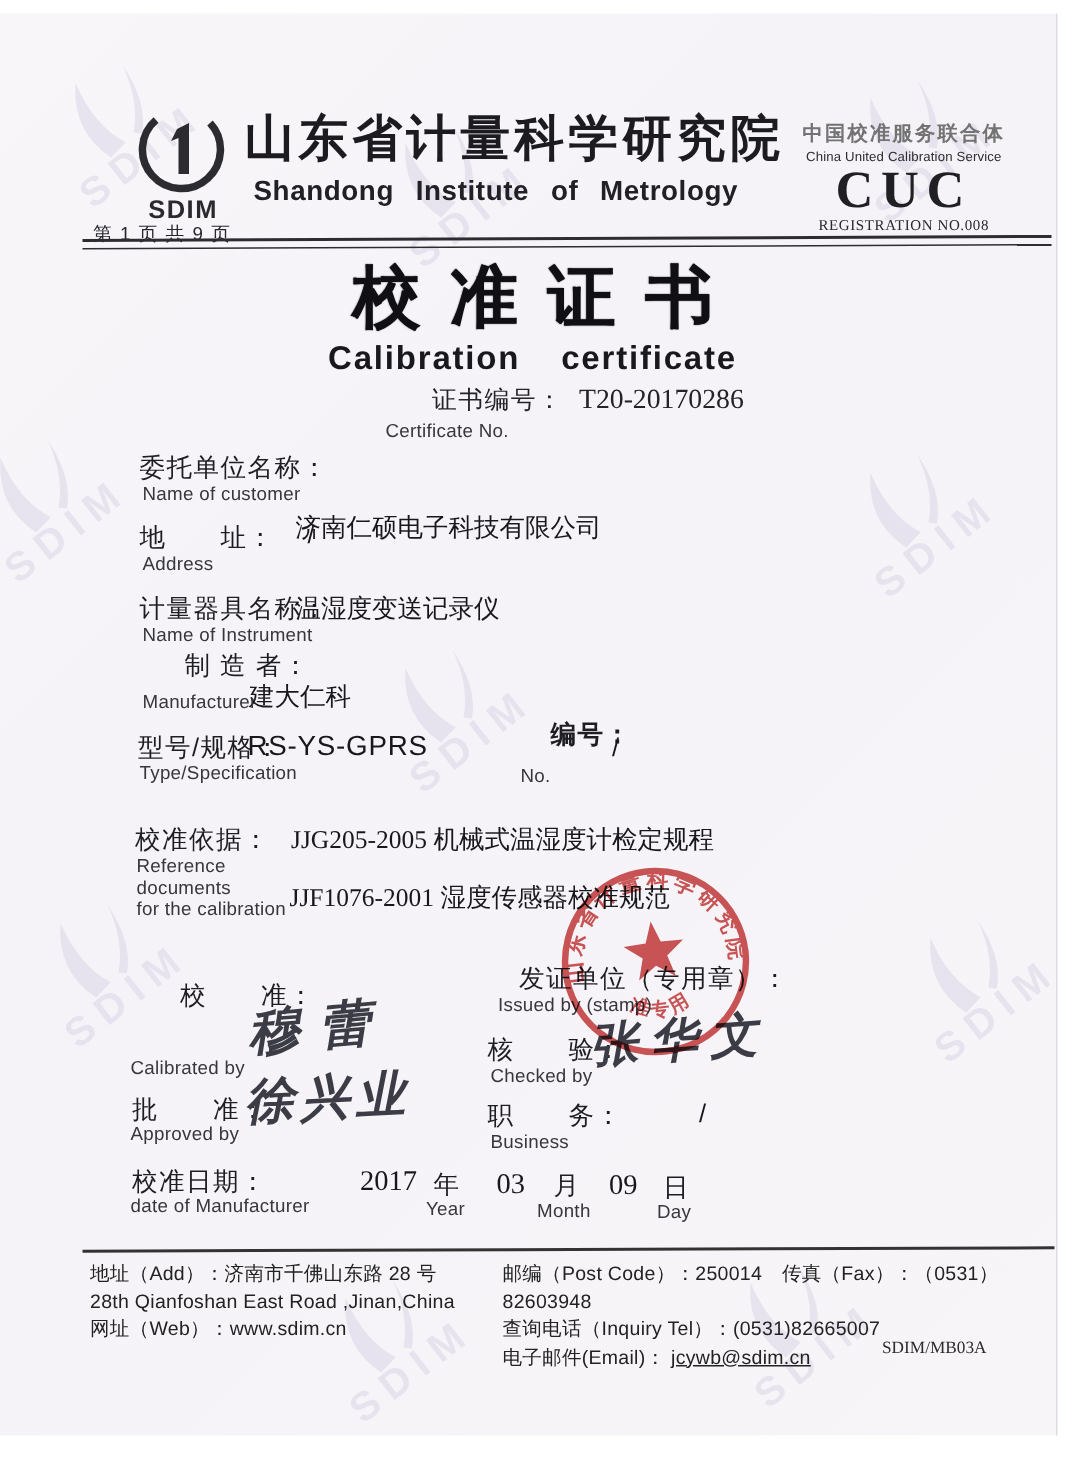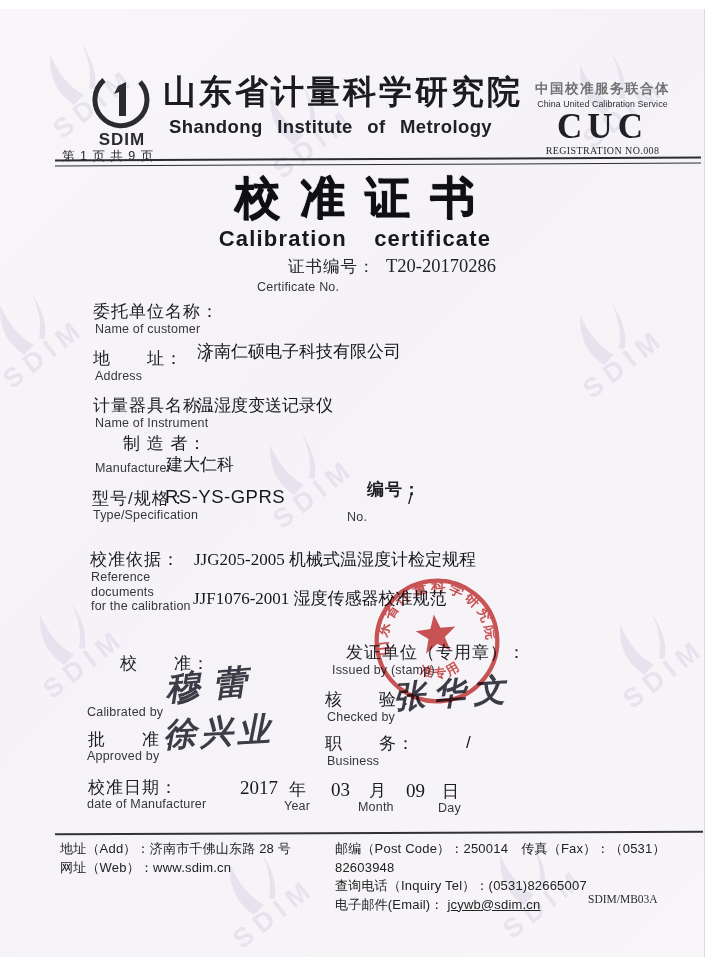--- a/index.html
+++ b/index.html
@@ -251,20 +251,21 @@
     <text font-size="13.5" font-weight="bold" fill="#c94040" letter-spacing="2">
       <textPath href="#arcBot" startOffset="50%" text-anchor="middle">校准专用章</textPath>
     </text>
   </svg>
 </div>
 
 <div class="abs hr-footer"></div>
 
 <div class="abs foot foot-left">
   <div>地址（Add）：济南市千佛山东路 28 号</div>
+  <div>28th Qianfoshan East Road ,Jinan,China</div>
   <div>网址（Web）：www.sdim.cn</div>
 </div>
 
 <div class="abs foot foot-right">
   <div>邮编（Post Code）：250014　传真（Fax）：（0531）82603948</div>
   <div>查询电话（Inquiry Tel）：(0531)82665007</div>
   <div>
     <span>电子邮件(Email)：</span>
     <span class="email-link">jcywb@sdim.cn</span>
   </div>

